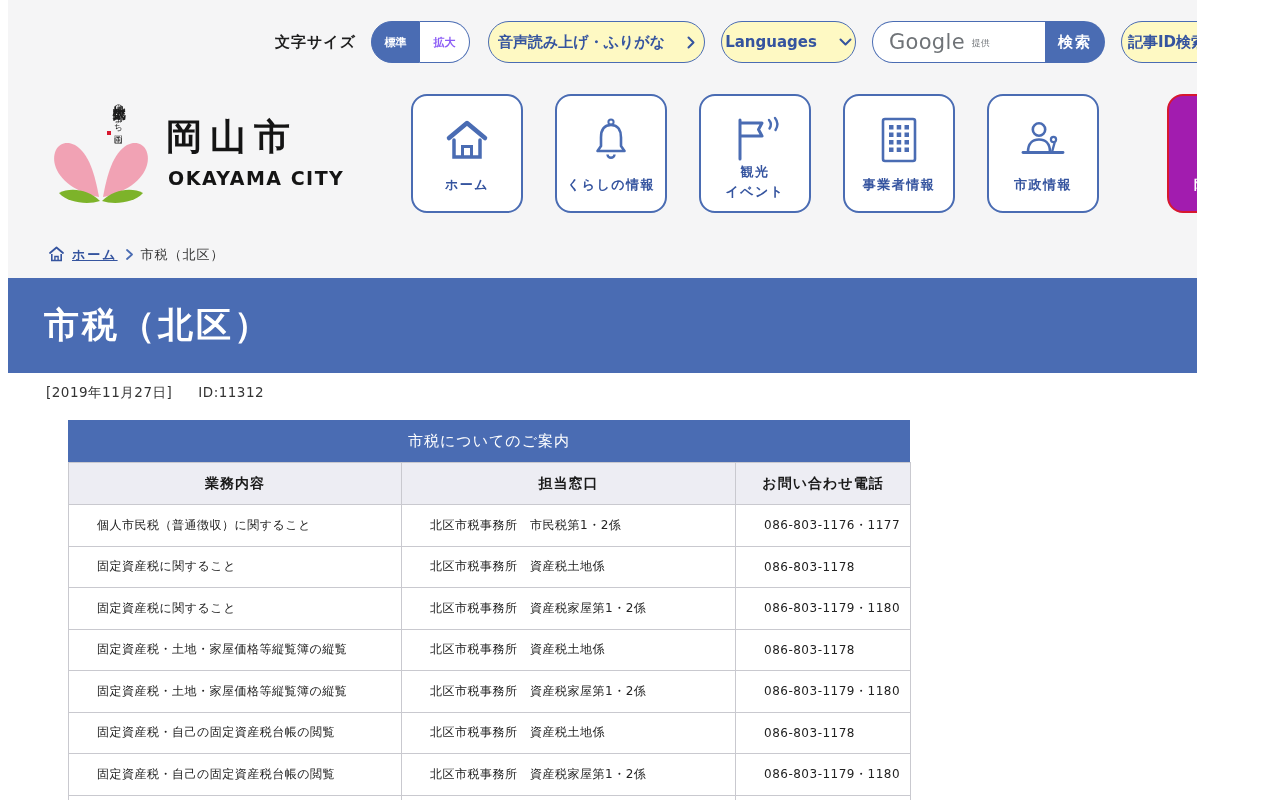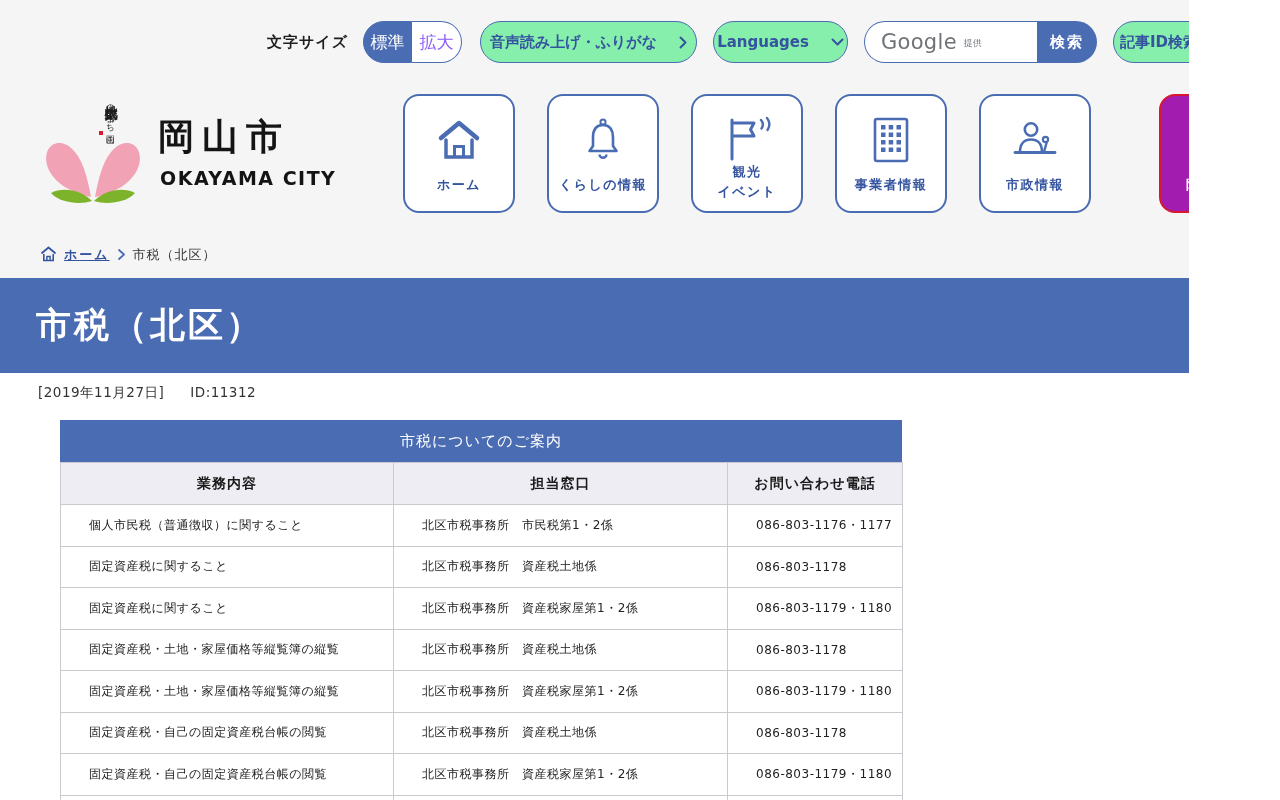--- a/index.html
+++ b/index.html
@@ -1,33 +1,33 @@
 <!DOCTYPE html>
 <html lang="ja"><head>
 <meta charset="utf-8">
 <style>
   * { margin:0; padding:0; box-sizing:border-box; }
   html,body { width:1280px; height:800px; }
   body {
     font-family:"DejaVu Sans","Liberation Sans",sans-serif;
     background:#ffffff; color:#262626; overflow:hidden; position:relative;
   }
-  .page { position:absolute; left:0; top:0; width:1189px; height:800px; overflow:hidden; }
+  .page { position:absolute; left:8px; top:0; width:1189px; height:800px; overflow:hidden; }
 
   
   .header-area { position:absolute; left:0; top:0; width:1280px; height:278px; background:#f5f5f6; }
 
   
   .fontsize-label { position:absolute; left:267px; top:33px; font-size:15px; font-weight:bold; color:#1e1e1e; letter-spacing:1px; }
   .seg { position:absolute; left:363px; top:21px; height:42px; display:flex; }
-  .seg-btn { height:42px; display:flex; align-items:center; justify-content:center; font-size:17px; font-weight:normal; cursor:pointer; }
+  .seg-btn { height:42px; display:flex; align-items:center; justify-content:center; font-size:11px; font-weight:bold; cursor:pointer; }
   .seg-on  { width:49px; background:#4a6cb3; color:#fff; border:1px solid #4a6cb3; border-radius:21px 0 0 21px; }
   .seg-off { width:50px; background:#fff; color:#8b5cf6; border:1px solid #4a6cb3; border-left:none; border-radius:0 21px 21px 0; }
 
-  .pill { position:absolute; top:21px; height:42px; background:#86efac; border:1px solid #4a6cb3; border-radius:21px;
+  .pill { position:absolute; top:21px; height:42px; background:#fef9c3; border:1px solid #4a6cb3; border-radius:21px;
           display:flex; align-items:center; justify-content:center; gap:22px; color:#35549f; font-size:15px; font-weight:bold; cursor:pointer; }
   .pill-speech { left:480px; width:217px; }
   .pill-lang   { left:713px; width:135px; }
   .pill-artid  { left:1113px; width:127px; }
   .chev { display:inline-flex; align-items:center; }
 
   .searchbox { position:absolute; left:864px; top:21px; width:233px; height:42px; display:flex; }
   .search-input { width:173px; height:42px; background:#fff; border:1px solid #4a6cb3; border-right:none;
                   border-radius:21px 0 0 21px; display:flex; align-items:center; padding-left:16px; gap:7px; cursor:text; }
   .g-brand { font-size:21px; color:#6f7377; letter-spacing:0.3px; }

